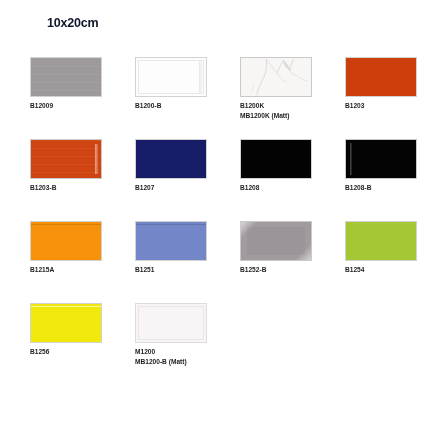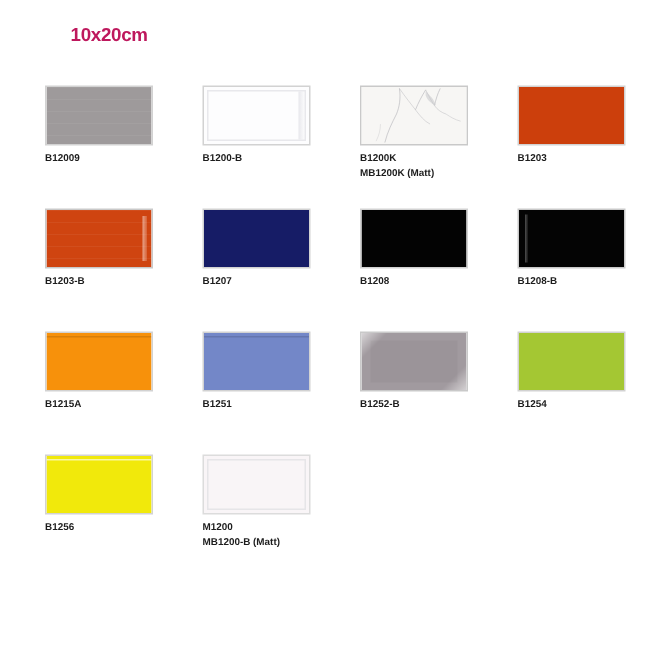--- a/index.html
+++ b/index.html
@@ -22,21 +22,21 @@
     height: 435px;
     box-sizing: border-box;
   }
 
   .page-title {
     position: absolute;
     left: 47px;
     top: 16px;
     font-size: 12.5px;
     font-weight: bold;
-    color: #be185d;
+    color: #0f172a;
     letter-spacing: -0.2px;
     white-space: nowrap;
   }
 
   .grid {
     position: absolute;
     left: 0;
     top: 57px;
     width: 435px;
   }

